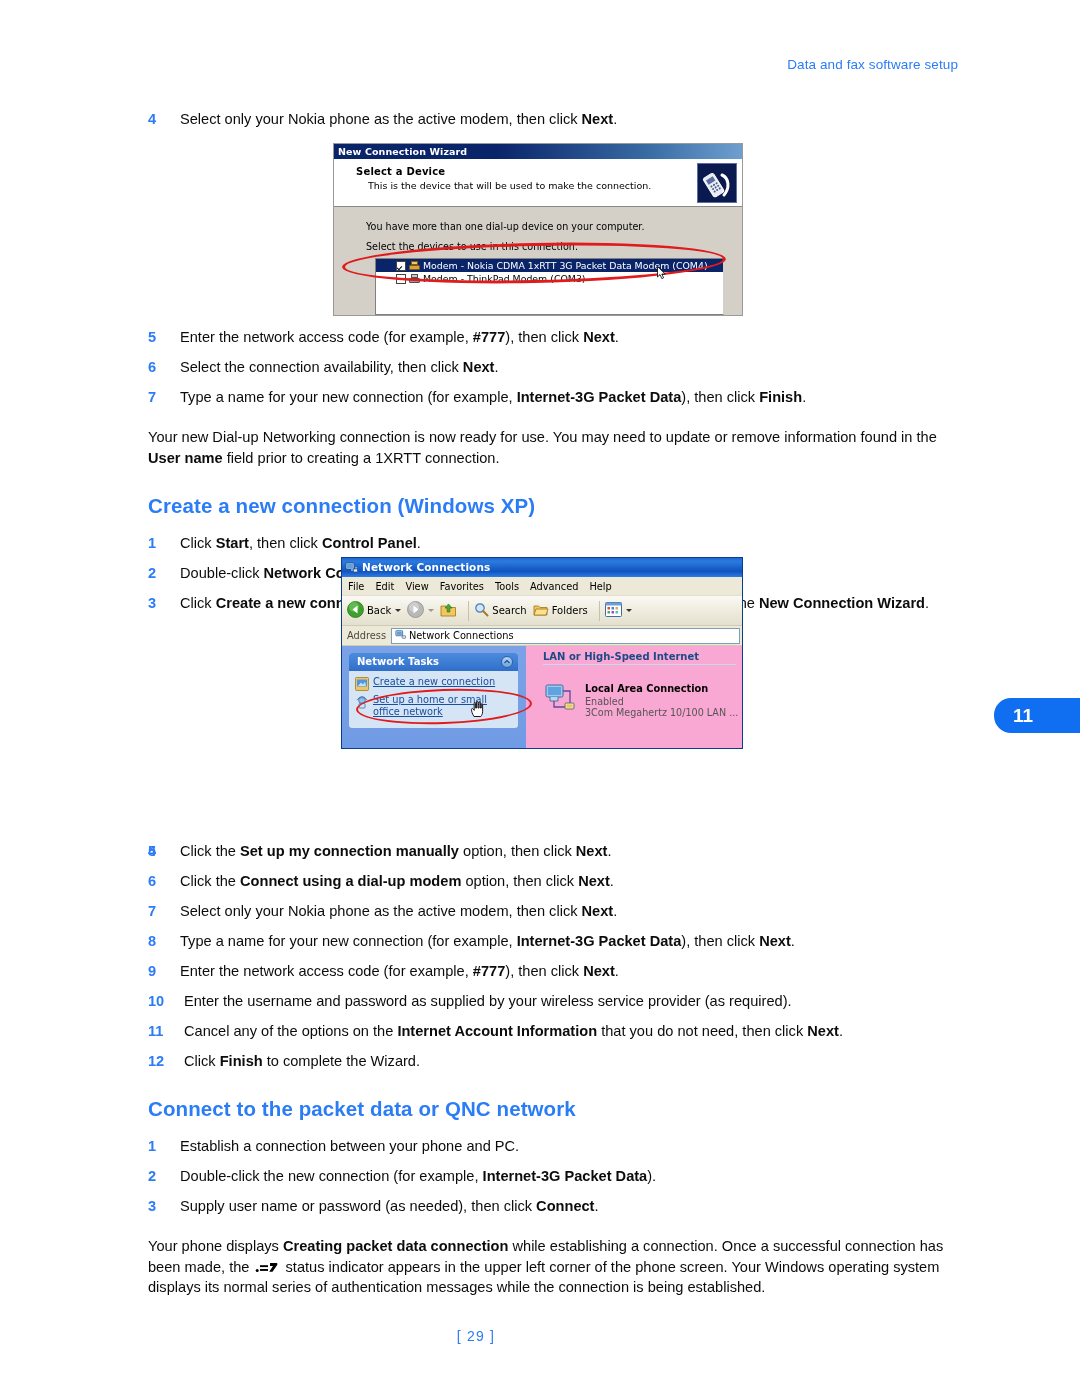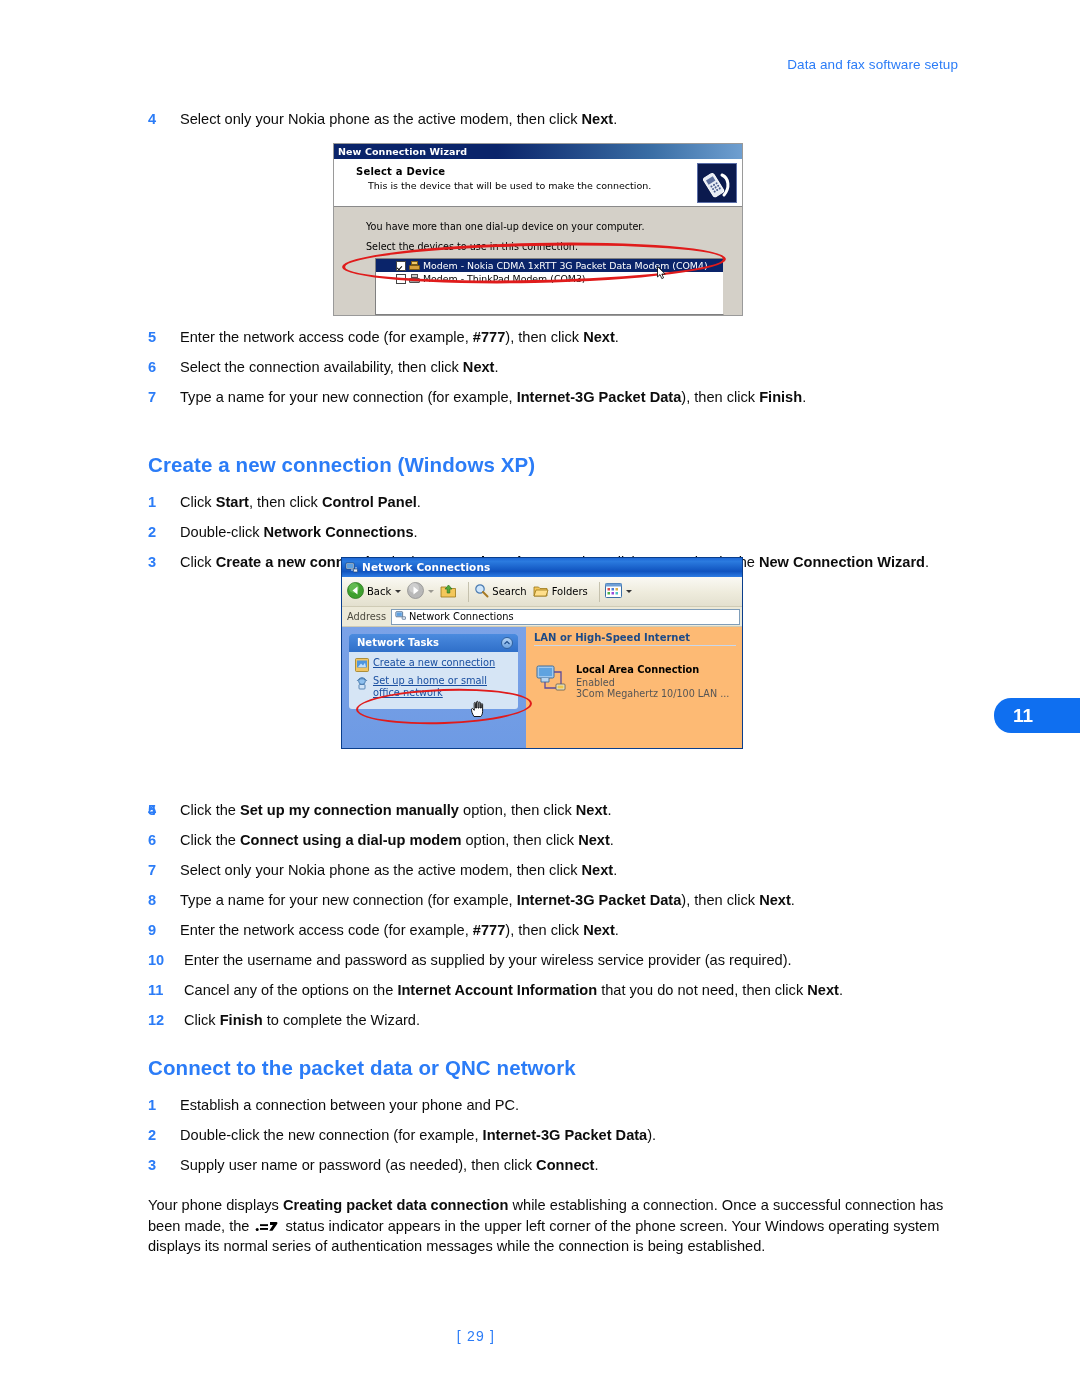--- a/index.html
+++ b/index.html
@@ -342,22 +342,22 @@
   .task-row { display: flex; align-items: flex-start; margin-bottom: 4px; }
   .task-ico { width: 14px; height: 14px; flex: none; margin-right: 4px; }
   .task-link {
     font-size: 9.8px;
     color: #1a4fa0;
     text-decoration: underline;
     line-height: 12px;
   }
   .xp-right {
     flex: 1;
-    background: #fdba74;
-    padding: 5px 0 0 8px;
+    background: #f9a8d4;
+    padding: 5px 0 0 17px;
   }
   .group-title {
     font-size: 10px;
     font-weight: bold;
     color: #1c4a87;
     padding-bottom: 2px;
     border-bottom: 1px solid #c8d8ec;
     margin-right: 6px;
   }
   .conn-row { display: flex; align-items: center; margin-top: 12px; }
@@ -440,20 +440,21 @@
   <div style="height:188px"></div>
 
   <div id="steps-after-wizard">
       <div class="step"><span class="num">5</span><span><span>Enter the network access code (for example, </span><span class="b">#777</span><span>), then click </span><span class="b">Next</span><span>.</span></span></div>
       <div class="step"><span class="num">6</span><span><span>Select the connection availability, then click </span><span class="b">Next</span><span>.</span></span></div>
       <div class="step"><span class="num">7</span><span><span>Type a name for your new connection (for example, </span><span class="b">Internet-3G Packet Data</span><span>), then click </span><span class="b">Finish</span><span>.</span></span></div>
     </div>
 
   <div class="gap-sm"></div>
 
+  <p class="para" id="paragraph-dialup"><span>Your new Dial-up Networking connection is now ready for use. You may need to update or remove information found in the </span><span class="b">User name</span><span> field prior to creating a 1XRTT connection.</span></p>
 
   <h2 class="section">Create a new connection (Windows XP)</h2>
 
   <div id="steps-xp-before">
       <div class="step"><span class="num">1</span><span><span>Click </span><span class="b">Start</span><span>, then click </span><span class="b">Control Panel</span><span>.</span></span></div>
       <div class="step"><span class="num">2</span><span><span>Double-click </span><span class="b">Network Connections</span><span>.</span></span></div>
       <div class="step"><span class="num">3</span><span><span>Click </span><span class="b">Create a new connection</span><span> in the </span><span class="b">Network Tasks</span><span> pane, then click </span><span class="b">Next</span><span> to begin the </span><span class="b">New Connection Wizard</span><span>.</span></span></div>
     </div>
 
   <div style="height:207px"></div>
@@ -556,20 +557,29 @@
       <svg width="13" height="13" viewBox="0 0 13 13">
         <rect x="1" y="2" width="8" height="6" rx="0.8" fill="#cfe3f7" stroke="#24466f" stroke-width="0.8"></rect>
         <rect x="2" y="3" width="6" height="4" fill="#5ea0e0"></rect>
         <path d="M6 9 L11 9 L11 6" stroke="#d9e8f7" stroke-width="1" fill="none"></path>
         <rect x="8.5" y="8" width="4" height="3" rx="0.6" fill="#e8eef7" stroke="#24466f" stroke-width="0.7"></rect>
       </svg>
     </span>
     <span>Network Connections</span>
   </div>
 
+  <div class="xp-menubar" id="netconn-menubar">
+      <span>File</span>
+      <span>Edit</span>
+      <span>View</span>
+      <span>Favorites</span>
+      <span>Tools</span>
+      <span>Advanced</span>
+      <span>Help</span>
+    </div>
 
   <div class="xp-toolbar">
     <div class="tb-item">
       <span>
         <svg width="17" height="17" viewBox="0 0 17 17">
           <circle cx="8.5" cy="8.5" r="8" fill="#3fa02f" stroke="#2c7821" stroke-width="0.8"></circle>
           <circle cx="7" cy="6" r="5" fill="#7fd06c" opacity="0.55"></circle>
           <path d="M10.5,4.5 L5.5,8.5 L10.5,12.5 Z" fill="#ffffff"></path>
         </svg>
       </span>

